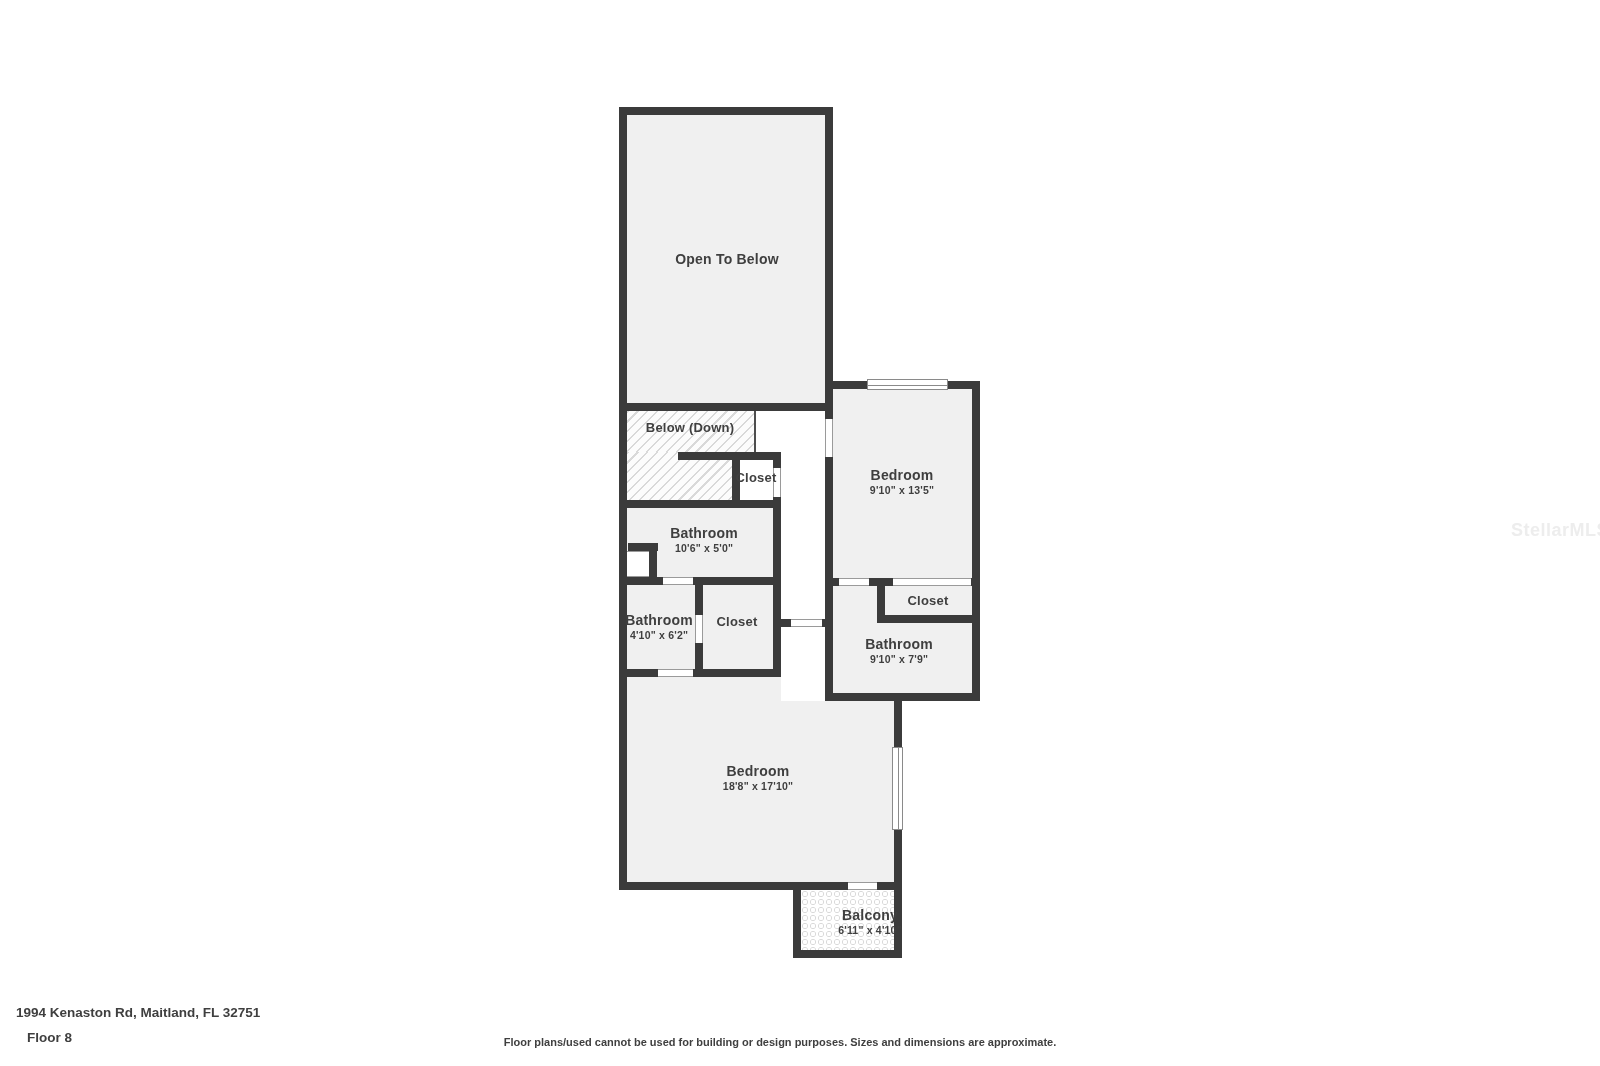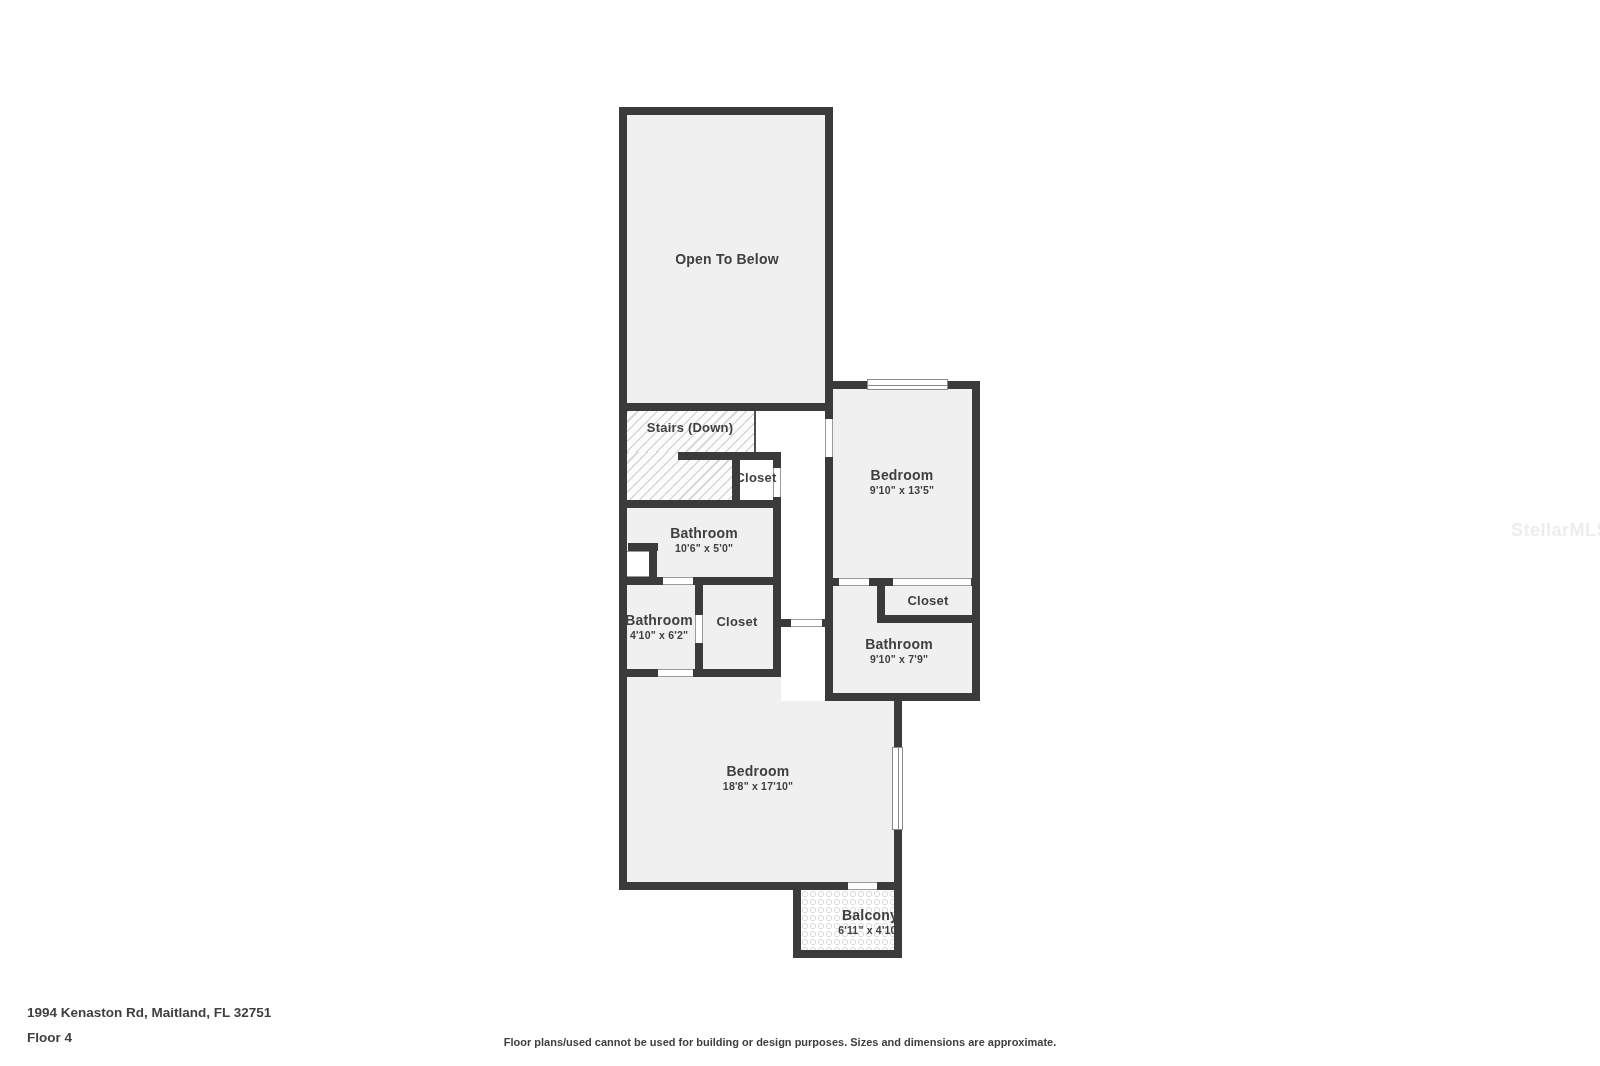--- a/index.html
+++ b/index.html
@@ -32,21 +32,21 @@
   
   .win{position:absolute;background:#ffffff;box-sizing:border-box;border:1px solid #8a8a8a;}
   .win .mh{position:absolute;left:0;right:0;top:50%;height:1px;background:#8a8a8a;}
   .win .mv{position:absolute;top:0;bottom:0;left:50%;width:1px;background:#8a8a8a;}
   
   .lbl{position:absolute;transform:translate(-50%,-50%);text-align:center;white-space:nowrap;}
   .nm{font-size:14px;font-weight:bold;letter-spacing:.2px;line-height:1.3;}
   .nm.sm{font-size:13px;}
   .dm{font-size:10.5px;font-weight:bold;letter-spacing:.2px;line-height:1.3;}
   
-  .addr{position:absolute;left:27px;top:1005px;font-size:13.5px;font-weight:bold;}
+  .addr{position:absolute;left:16px;top:1005px;font-size:13.5px;font-weight:bold;}
   .floor{position:absolute;left:27px;top:1030px;font-size:13.5px;font-weight:bold;}
   .disc{position:absolute;left:780px;top:1036px;transform:translateX(-50%);
     font-size:11px;font-weight:bold;white-space:nowrap;}
   .wm{position:absolute;left:1511px;top:520px;font-size:18px;font-weight:600;
     color:#ededed;letter-spacing:.5px;white-space:nowrap;}
 </style>
 </head>
 <body>
 
 <div id="canvas">
@@ -110,21 +110,21 @@
       <div class="mh"></div>
     </div>
   <div class="win" style="left:892px;top:747px;width:11px;height:83px;">
       <div class="mv"></div>
     </div>
 
   <div class="lbl" style="left:727px;top:259px;">
     <div class="nm">Open To Below</div>
   </div>
   <div class="lbl" style="left:690px;top:428px;">
-    <div class="nm sm">Stairs (Down)</div>
+    <div class="nm sm">Below (Down)</div>
   </div>
   <div class="lbl" style="left:756px;top:478px;">
     <div class="nm sm">Closet</div>
   </div>
   <div class="lbl" style="left:902px;top:482px;">
     <div class="nm">Bedroom</div>
     <div class="dm">9'10" x 13'5"</div>
   </div>
   <div class="lbl" style="left:704px;top:540px;">
     <div class="nm">Bathroom</div>
@@ -149,16 +149,16 @@
     <div class="dm">18'8" x 17'10"</div>
   </div>
   <div class="lbl" style="left:845px;top:922px;margin-left:25px;">
     <div class="nm">Balcony</div>
     <div class="dm">6'11" x 4'10"</div>
   </div>
 
   <div class="wm">StellarMLS</div>
 
   <div class="addr">1994 Kenaston Rd, Maitland, FL 32751</div>
-  <div class="floor">Floor 4</div>
+  <div class="floor">Floor 8</div>
   <div class="disc">Floor plans/used cannot be used for building or design purposes. Sizes and dimensions are approximate.</div>
 
 </div>
 
 </body></html>

